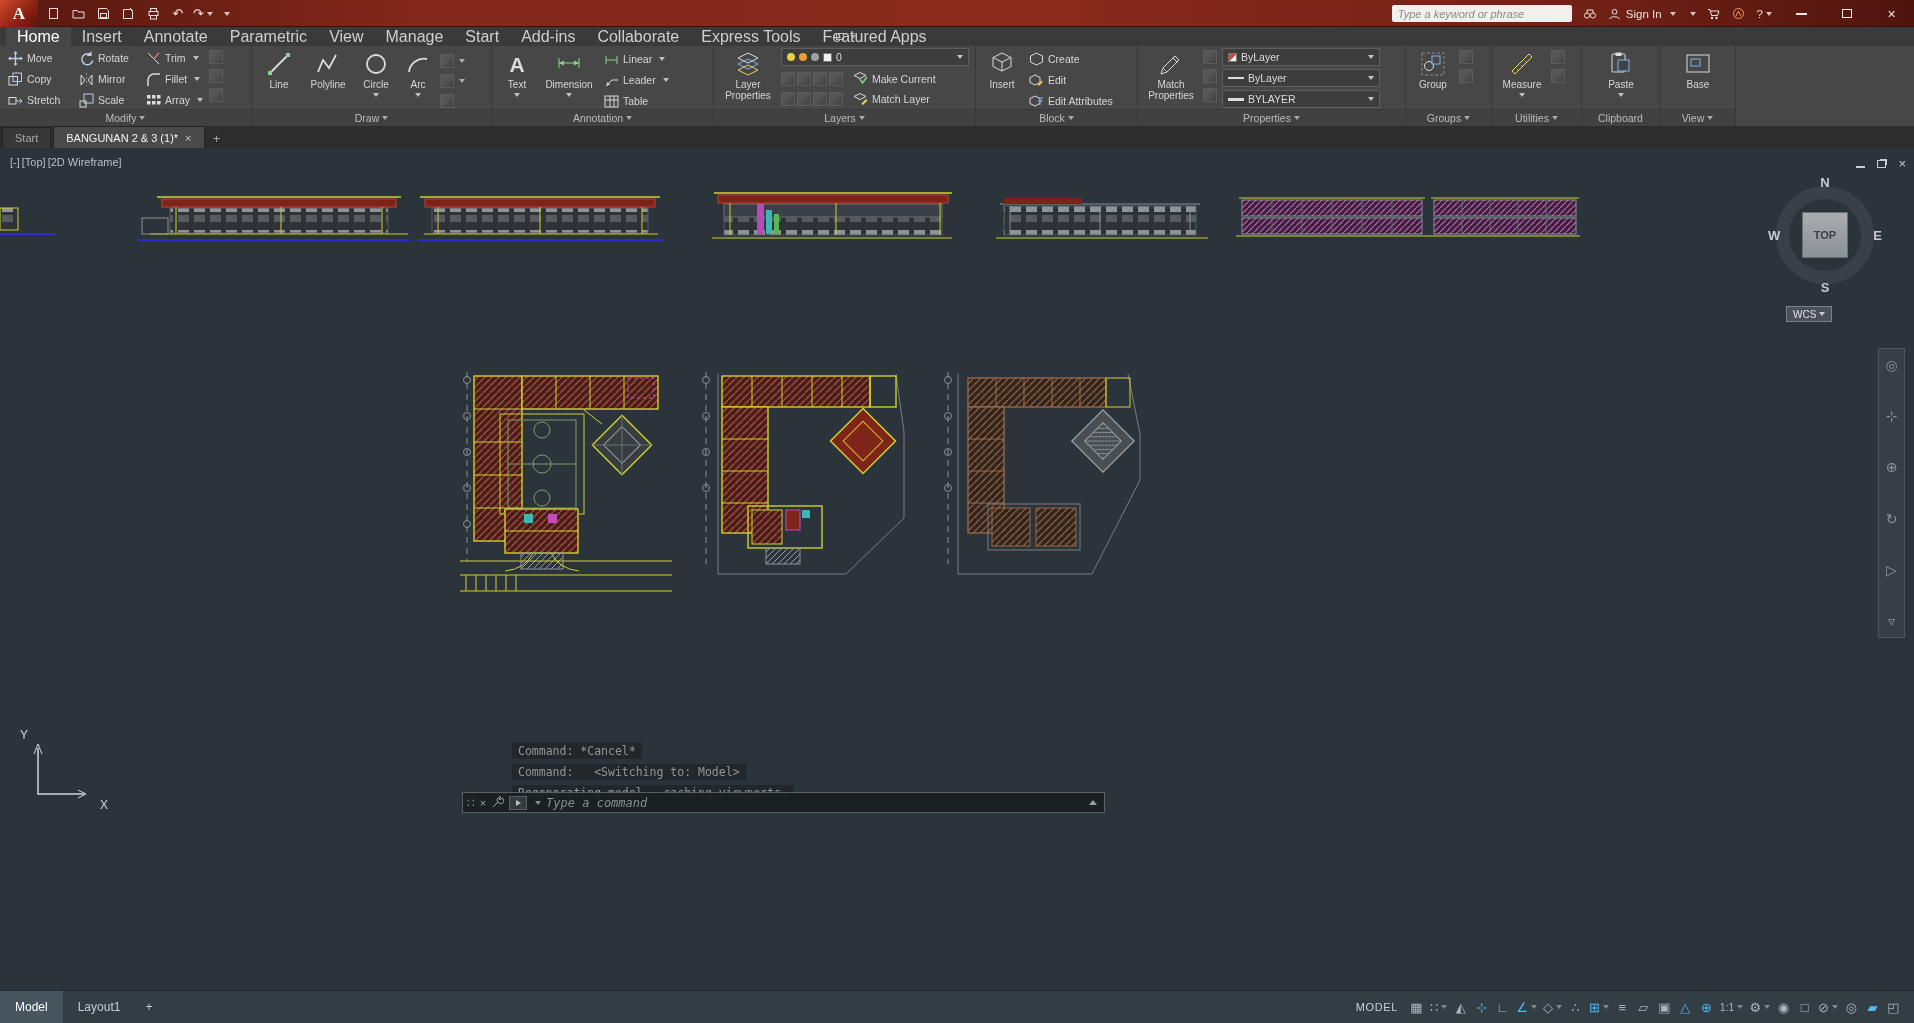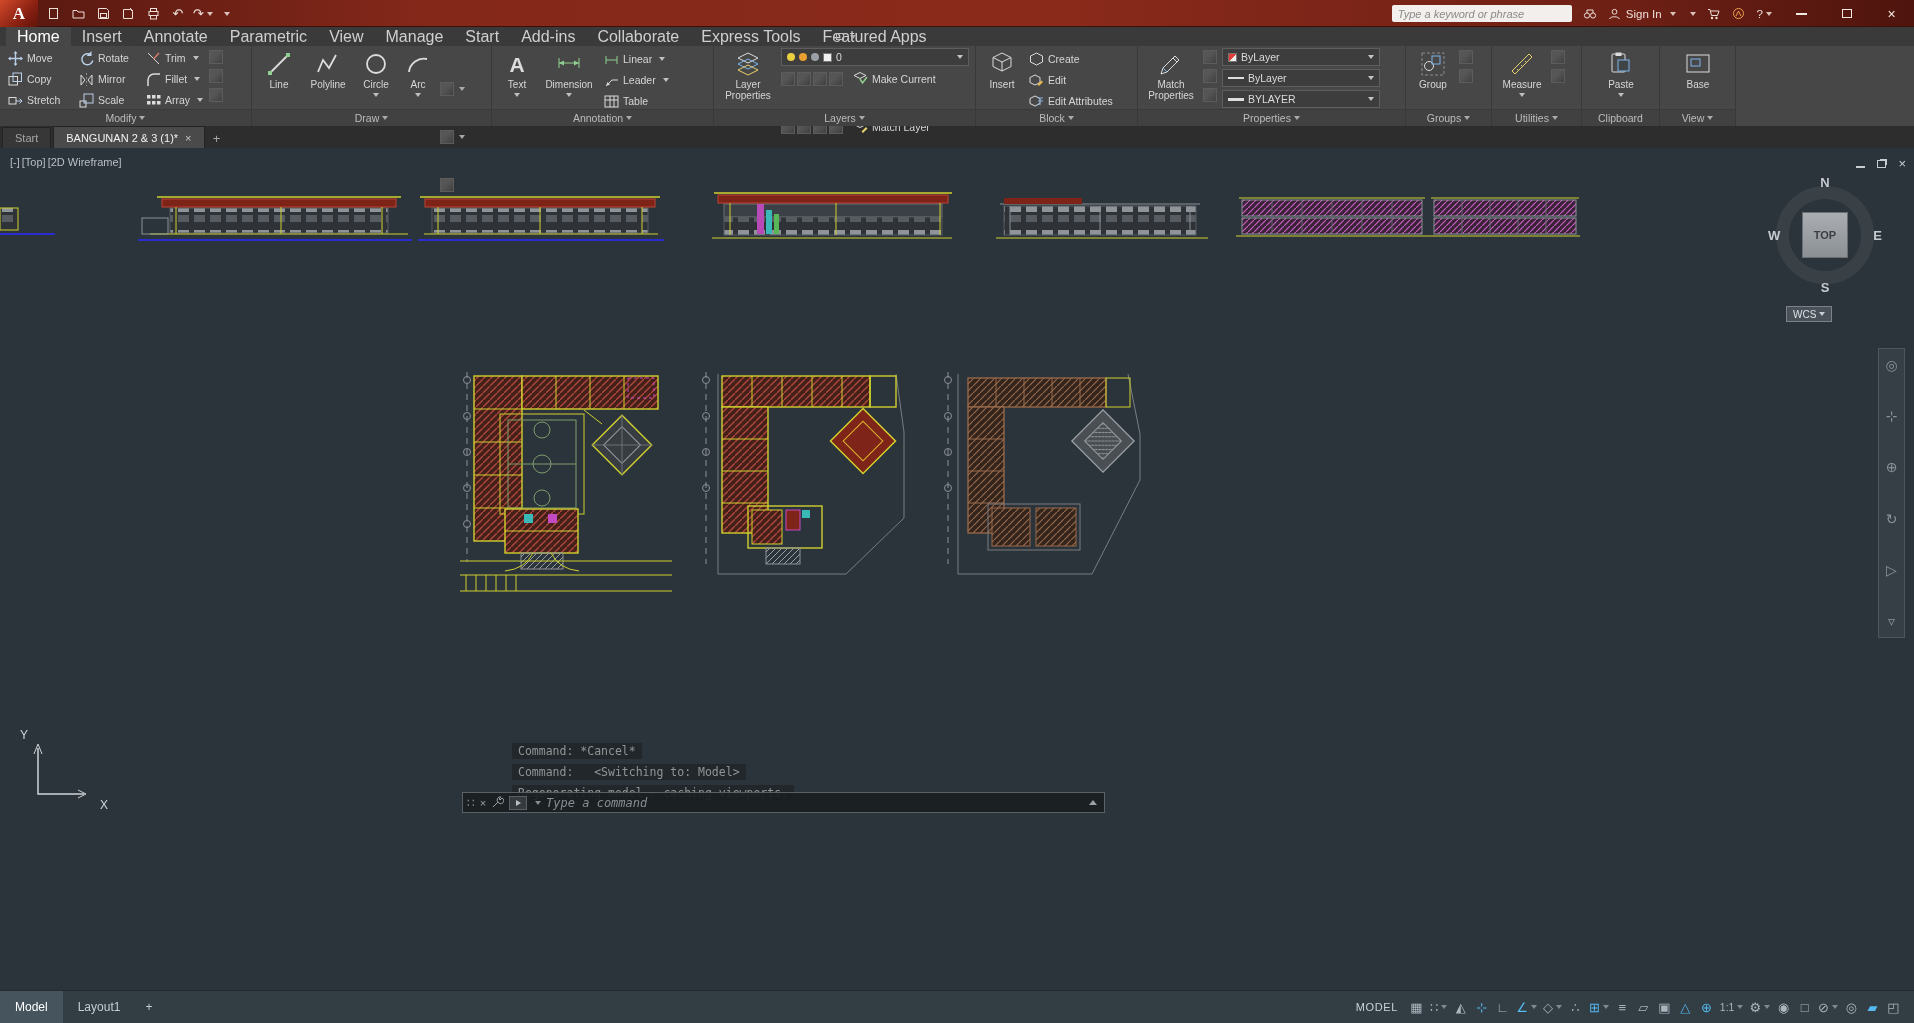--- a/index.html
+++ b/index.html
@@ -53,21 +53,21 @@
   .plabel{ position:absolute; left:0; right:0; bottom:0; height:17px; background:#414141; border-top:1px solid #3a3a3a;
     color:#bcbcbc; font-size:10.5px; display:flex; align-items:center; justify-content:center; }
   .bigbtn{ display:flex; flex-direction:column; align-items:center; padding-top:2px; color:#d6d6d6;
     font-size:10px; text-align:center; line-height:1.05; }
   .bicon{ width:28px; height:28px; display:flex; align-items:center; justify-content:center; margin-bottom:2px; }
   .glyphA{ font-size:21px; font-weight:bold; color:#dcdcdc; line-height:1; }
   .colgrid{ display:flex; flex-direction:column; justify-content:flex-start; gap:1px; }
   .srow{ display:flex; align-items:center; gap:4px; height:20px; color:#d6d6d6; font-size:10.5px; padding:0 2px; }
   .si{ width:15px; height:15px; flex:0 0 15px; display:flex; align-items:center; justify-content:center; }
   .mini{ width:14px; height:14px; border:1px solid #5c5c5c; background:linear-gradient(135deg,#565656 40%,#404040); }
-  .minirow{ display:flex; gap:2px; align-items:center; height:19px;margin-top:28px; }
+  .minirow{ display:flex; gap:2px; align-items:center; height:19px; }
   .ddbox{ height:18px; background:#3d3d3d; border:1px solid #5e5e5e; color:#dcdcdc; display:flex; align-items:center;
     gap:4px; padding:0 5px; font-size:10.5px; }
   .ddbox .flexsp{ flex:1; }
   .dot{ width:8px; height:8px; border-radius:50%; display:inline-block; }
   .swatch{ width:9px; height:9px; display:inline-block; background:linear-gradient(135deg,#e04038 50%,#f0f0f0 50%); border:1px solid #777; }
   .ltline{ width:16px; height:2px; background:#dcdcdc; display:inline-block; }
   .ltline.th{ height:3px; }
 
   
   .ftabs{ position:absolute; top:126px; left:0; right:0; height:22px; background:#2d2d2d; display:flex; align-items:flex-end; padding-left:2px; z-index:38; }

